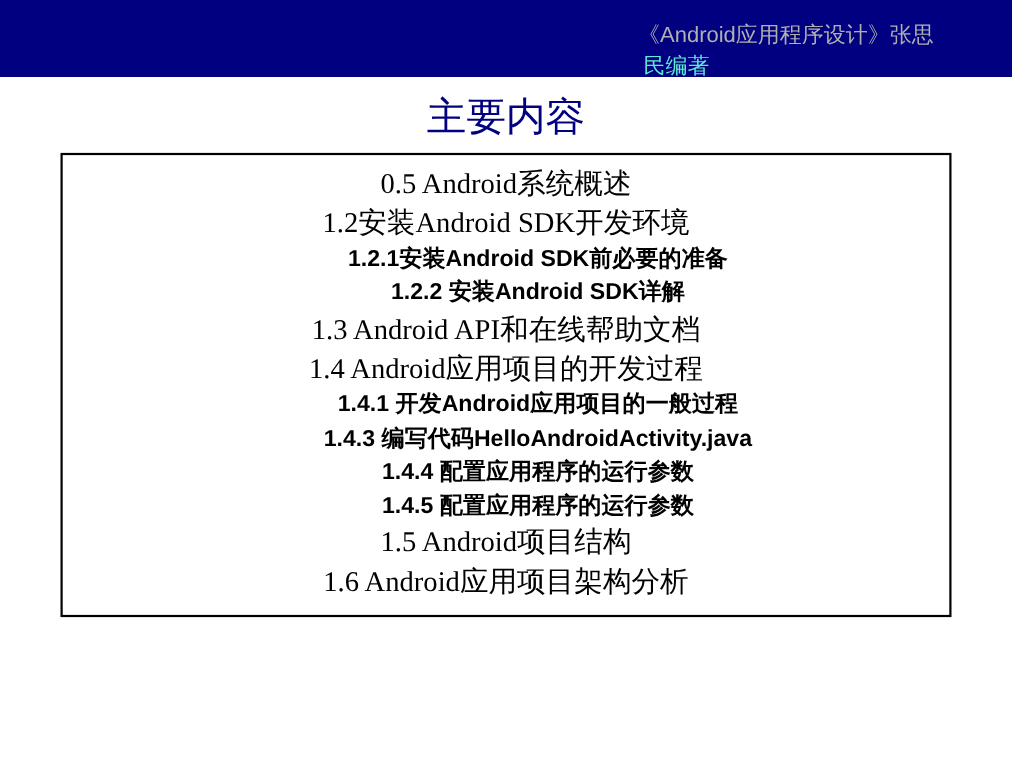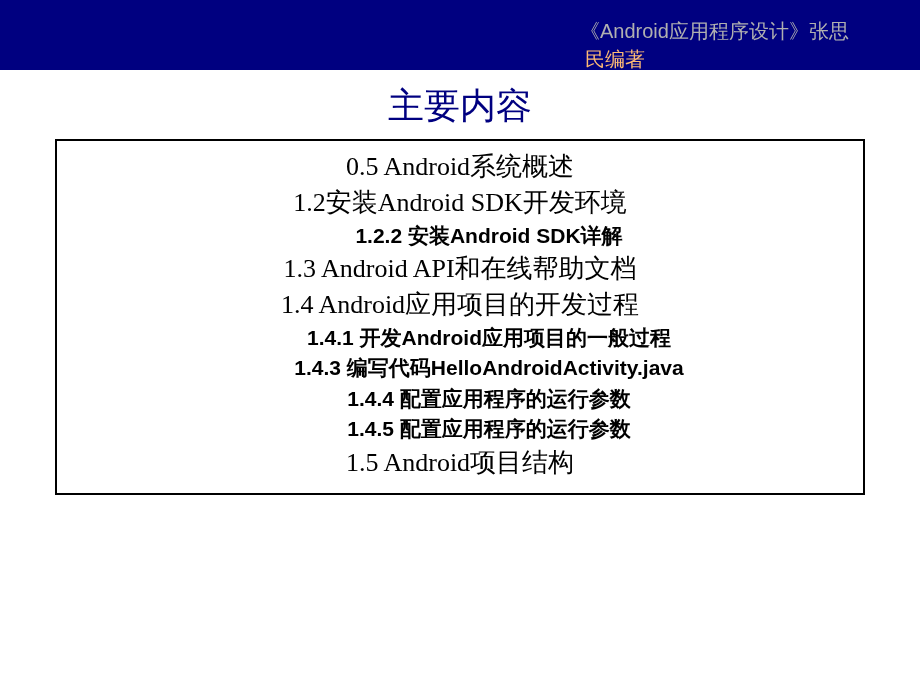--- a/index.html
+++ b/index.html
@@ -26,21 +26,21 @@
       top: 18px;
       left: 580px;
       color: #b0b0b0;
       font-size: 20px;
       font-family: "SimHei", "黑体", sans-serif;
     }
     .header-text-line2 {
       position: absolute;
       top: 46px;
       left: 585px;
-      color: #fdba74;
+      color: #5eead4;
       font-size: 20px;
       font-family: "SimHei", "黑体", sans-serif;
     }
     .title {
       text-align: center;
       color: #000080;
       font-size: 36px;
       font-family: "SimSun", "宋体", serif;
       font-weight: normal;
       margin-top: 12px;
@@ -72,21 +72,23 @@
 <div class="header-bar">
   <div class="header-text-line1">《Android应用程序设计》张思</div>
   <div class="header-text-line2">民编著</div>
 </div>
 
 <h1 class="title">主要内容</h1>
 
 <div class="content-box">
   <div class="section">0.5 Android系统概述</div>
   <div class="section">1.2安装Android SDK开发环境</div>
+  <div class="subsection">1.2.1安装Android SDK前必要的准备</div>
   <div class="subsection">1.2.2   安装Android SDK详解</div>
   <div class="section">1.3 Android API和在线帮助文档</div>
   <div class="section">1.4 Android应用项目的开发过程</div>
   <div class="subsection">1.4.1 开发Android应用项目的一般过程</div>
   <div class="subsection">1.4.3 编写代码HelloAndroidActivity.java</div>
   <div class="subsection">1.4.4 配置应用程序的运行参数</div>
   <div class="subsection">1.4.5 配置应用程序的运行参数</div>
   <div class="section">1.5 Android项目结构</div>
+  <div class="section">1.6 Android应用项目架构分析</div>
 </div>
 
 </body></html>

